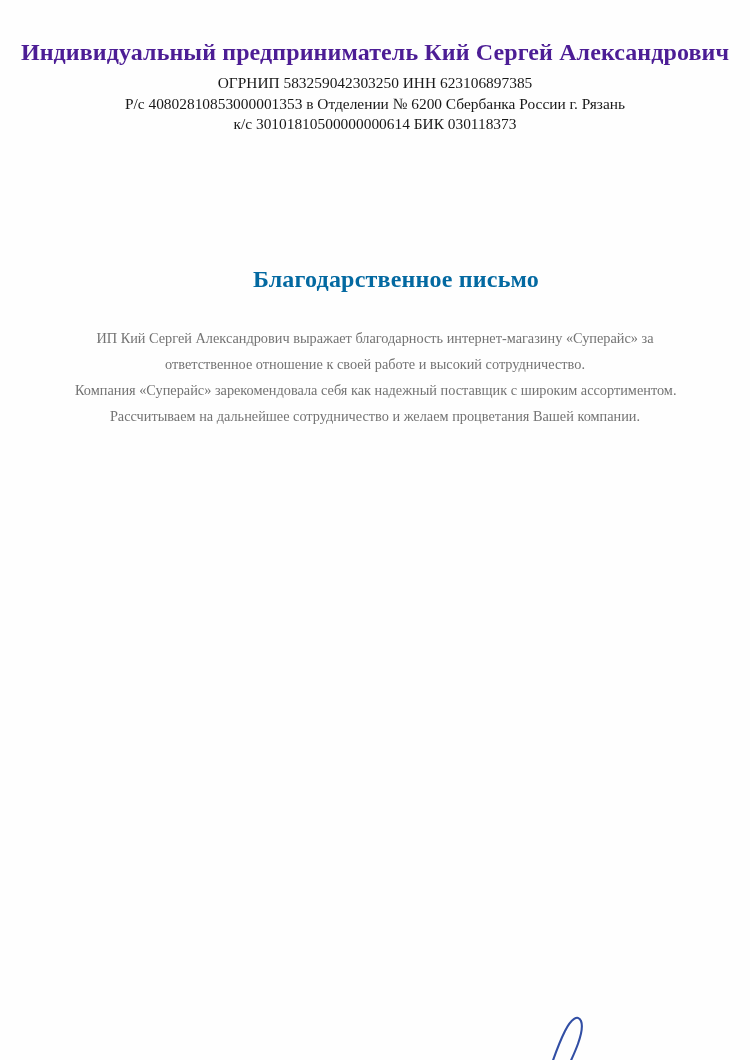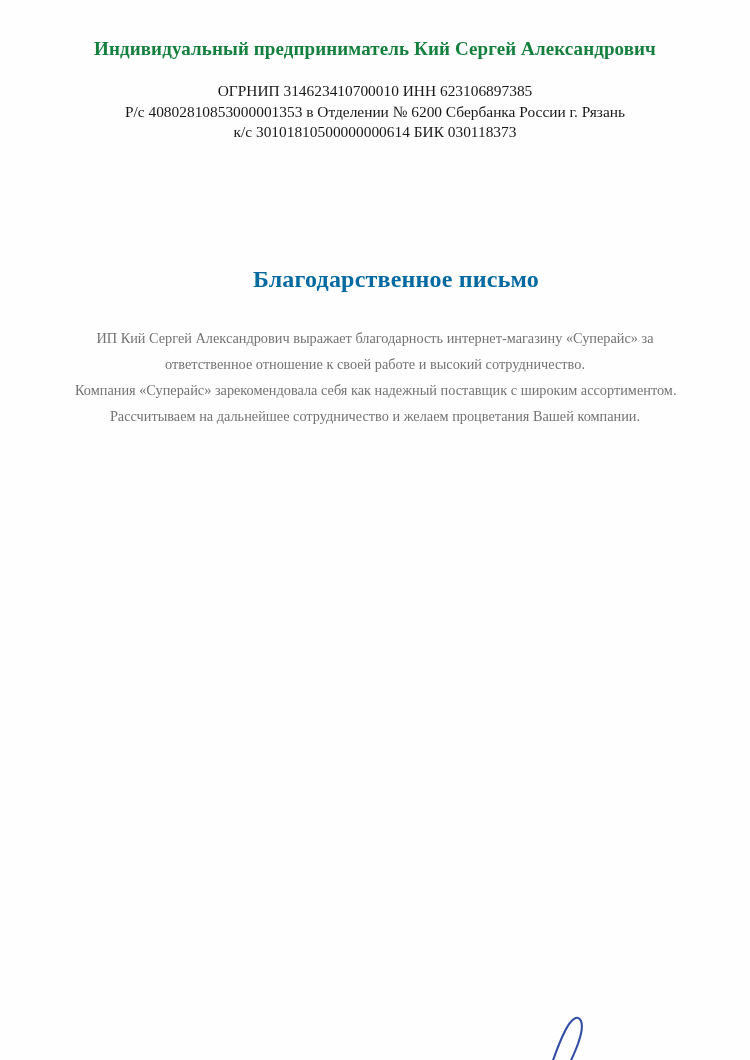--- a/index.html
+++ b/index.html
@@ -25,26 +25,26 @@
 
   
   .letterhead {
     position: absolute;
     top: 38px;
     left: 0;
     width: 750px;
     text-align: center;
   }
   .company-name {
-    font-size: 19px;
+    font-size: 24px;
     font-weight: bold;
     letter-spacing: 0.1px;
     line-height: 1.18;
-    margin: 0 0 21px 0;
-    color: #15803d;
+    margin: 0 0 7px 0;
+    color: #4c1d95;
   }
   .req-line {
     font-size: 15.4px;
     line-height: 1.32;
     color: #181818;
     margin: 0;
     white-space: nowrap;
   }
 
   
@@ -103,21 +103,21 @@
   }
   .sig-svg { pointer-events: none; }
 </style>
 </head>
 <body>
 
 <div class="page">
 
   <div class="letterhead">
     <div class="company-name">Индивидуальный предприниматель Кий Сергей Александрович</div>
-    <div class="req-line">ОГРНИП 314623410700010 ИНН 623106897385</div>
+    <div class="req-line">ОГРНИП 583259042303250 ИНН 623106897385</div>
     <div class="req-line">Р/с 40802810853000001353 в Отделении № 6200 Сбербанка России г. Рязань</div>
     <div class="req-line">к/с 30101810500000000614 БИК 030118373</div>
   </div>
 
   <div class="doc-title">Благодарственное письмо</div>
 
   <div class="body-block">
     <div class="body-line">ИП Кий Сергей Александрович выражает благодарность интернет-магазину «Суперайс» за</div>
     <div class="body-line">ответственное отношение к своей работе и высокий сотрудничество.</div>
     <div class="body-line">Компания «Суперайс» зарекомендовала себя как надежный поставщик с широким ассортиментом.</div>

